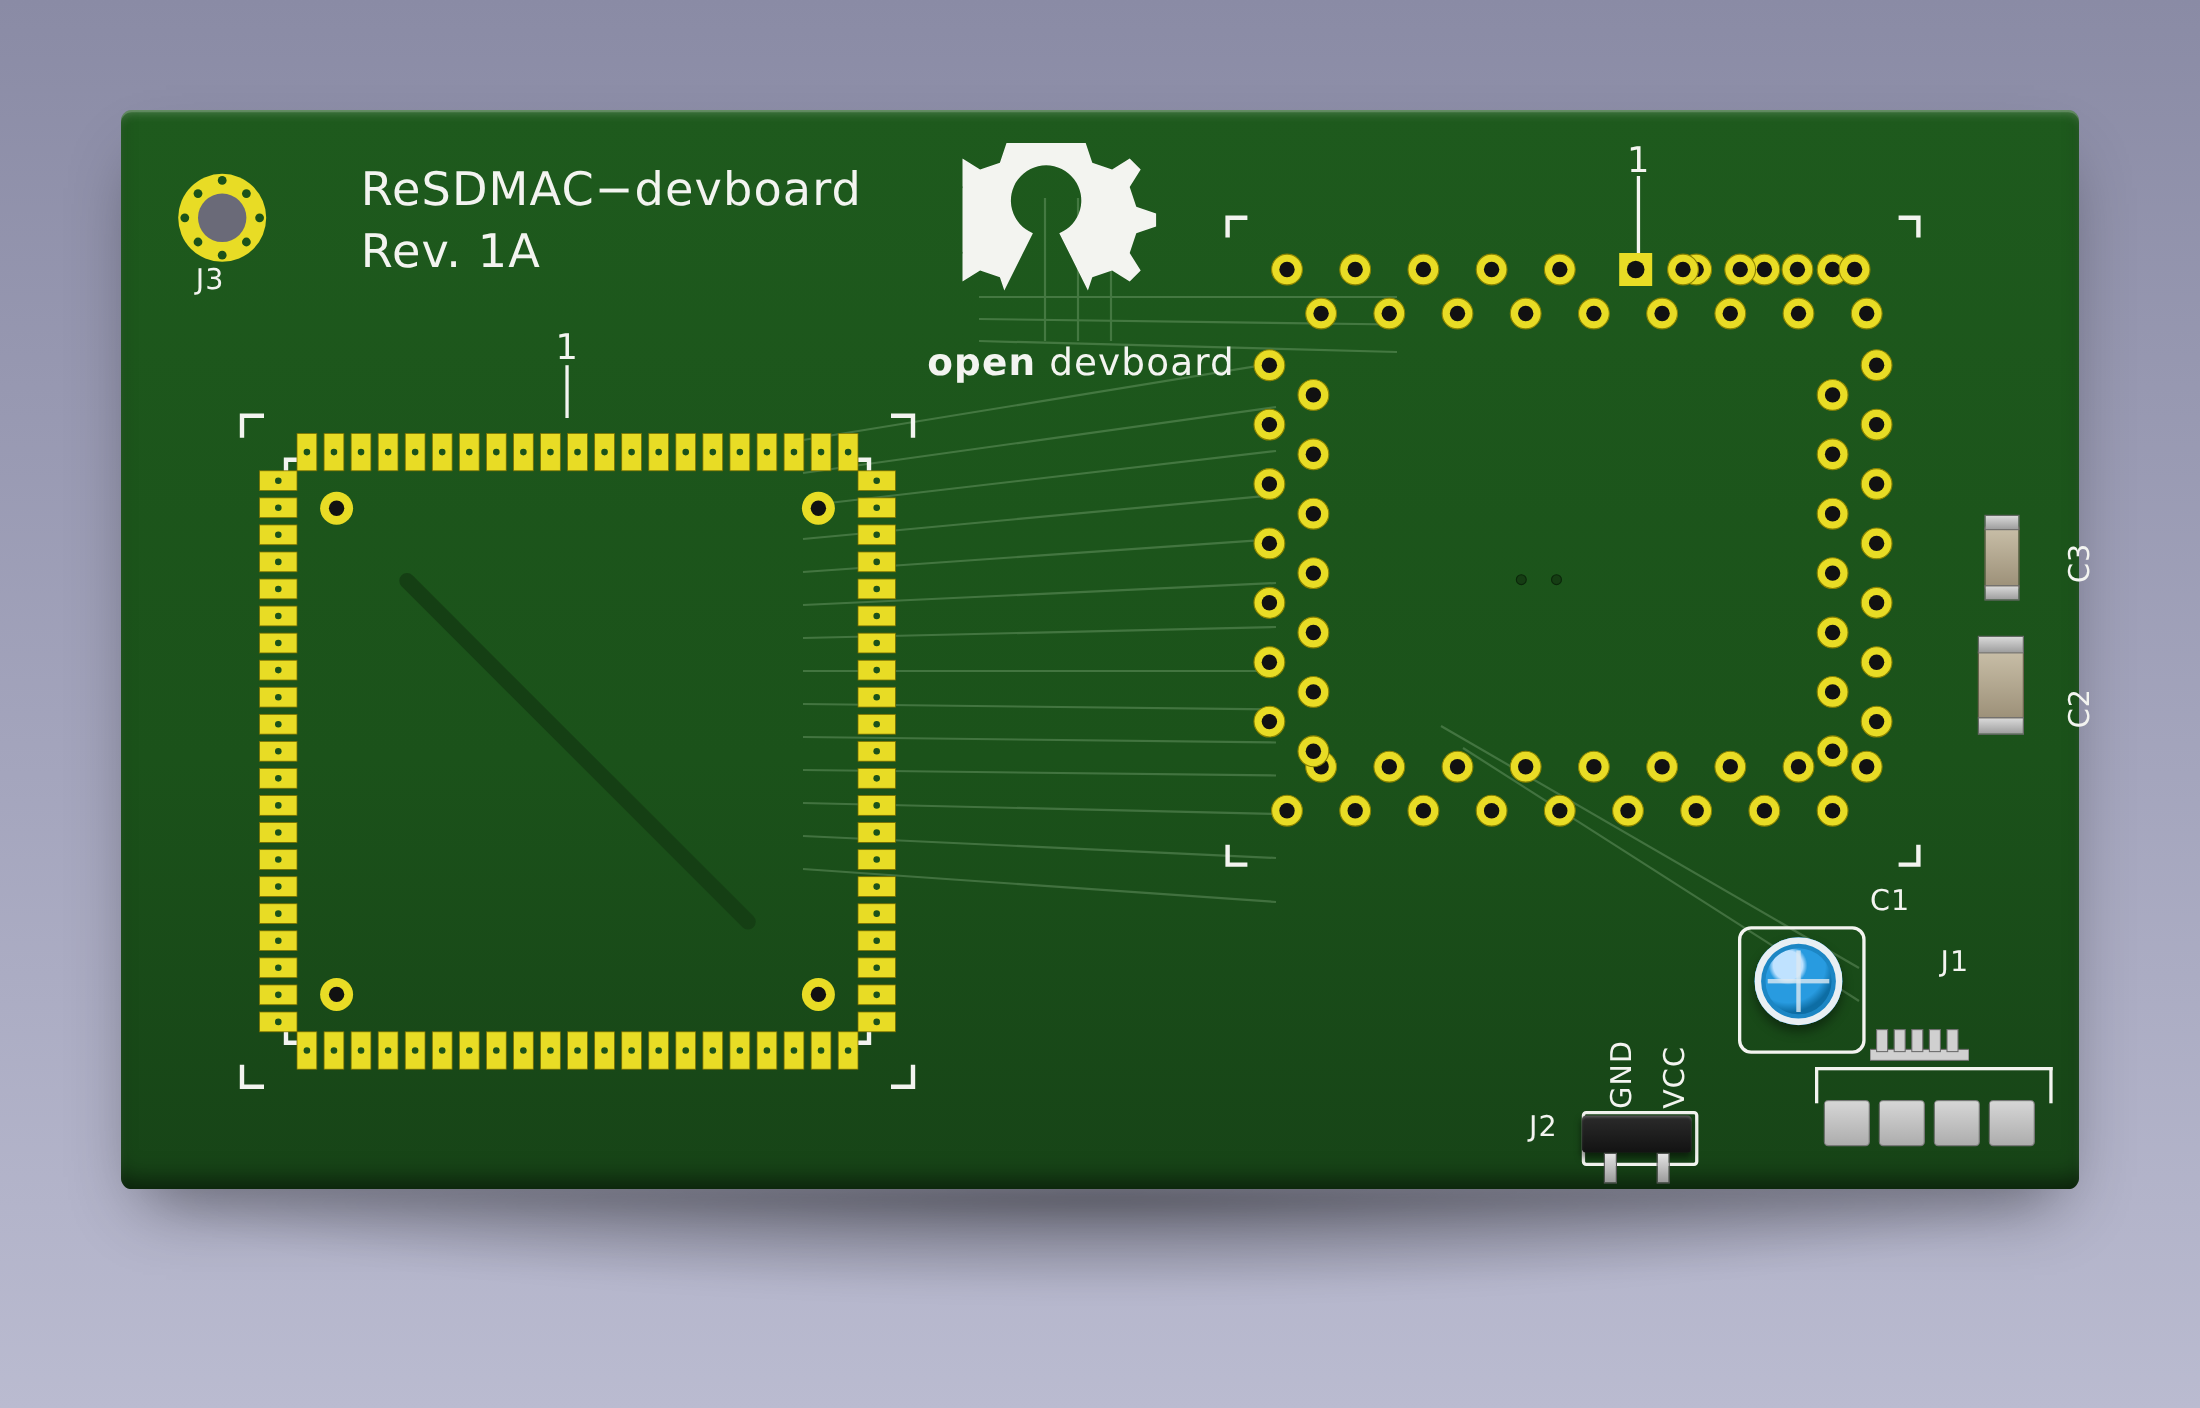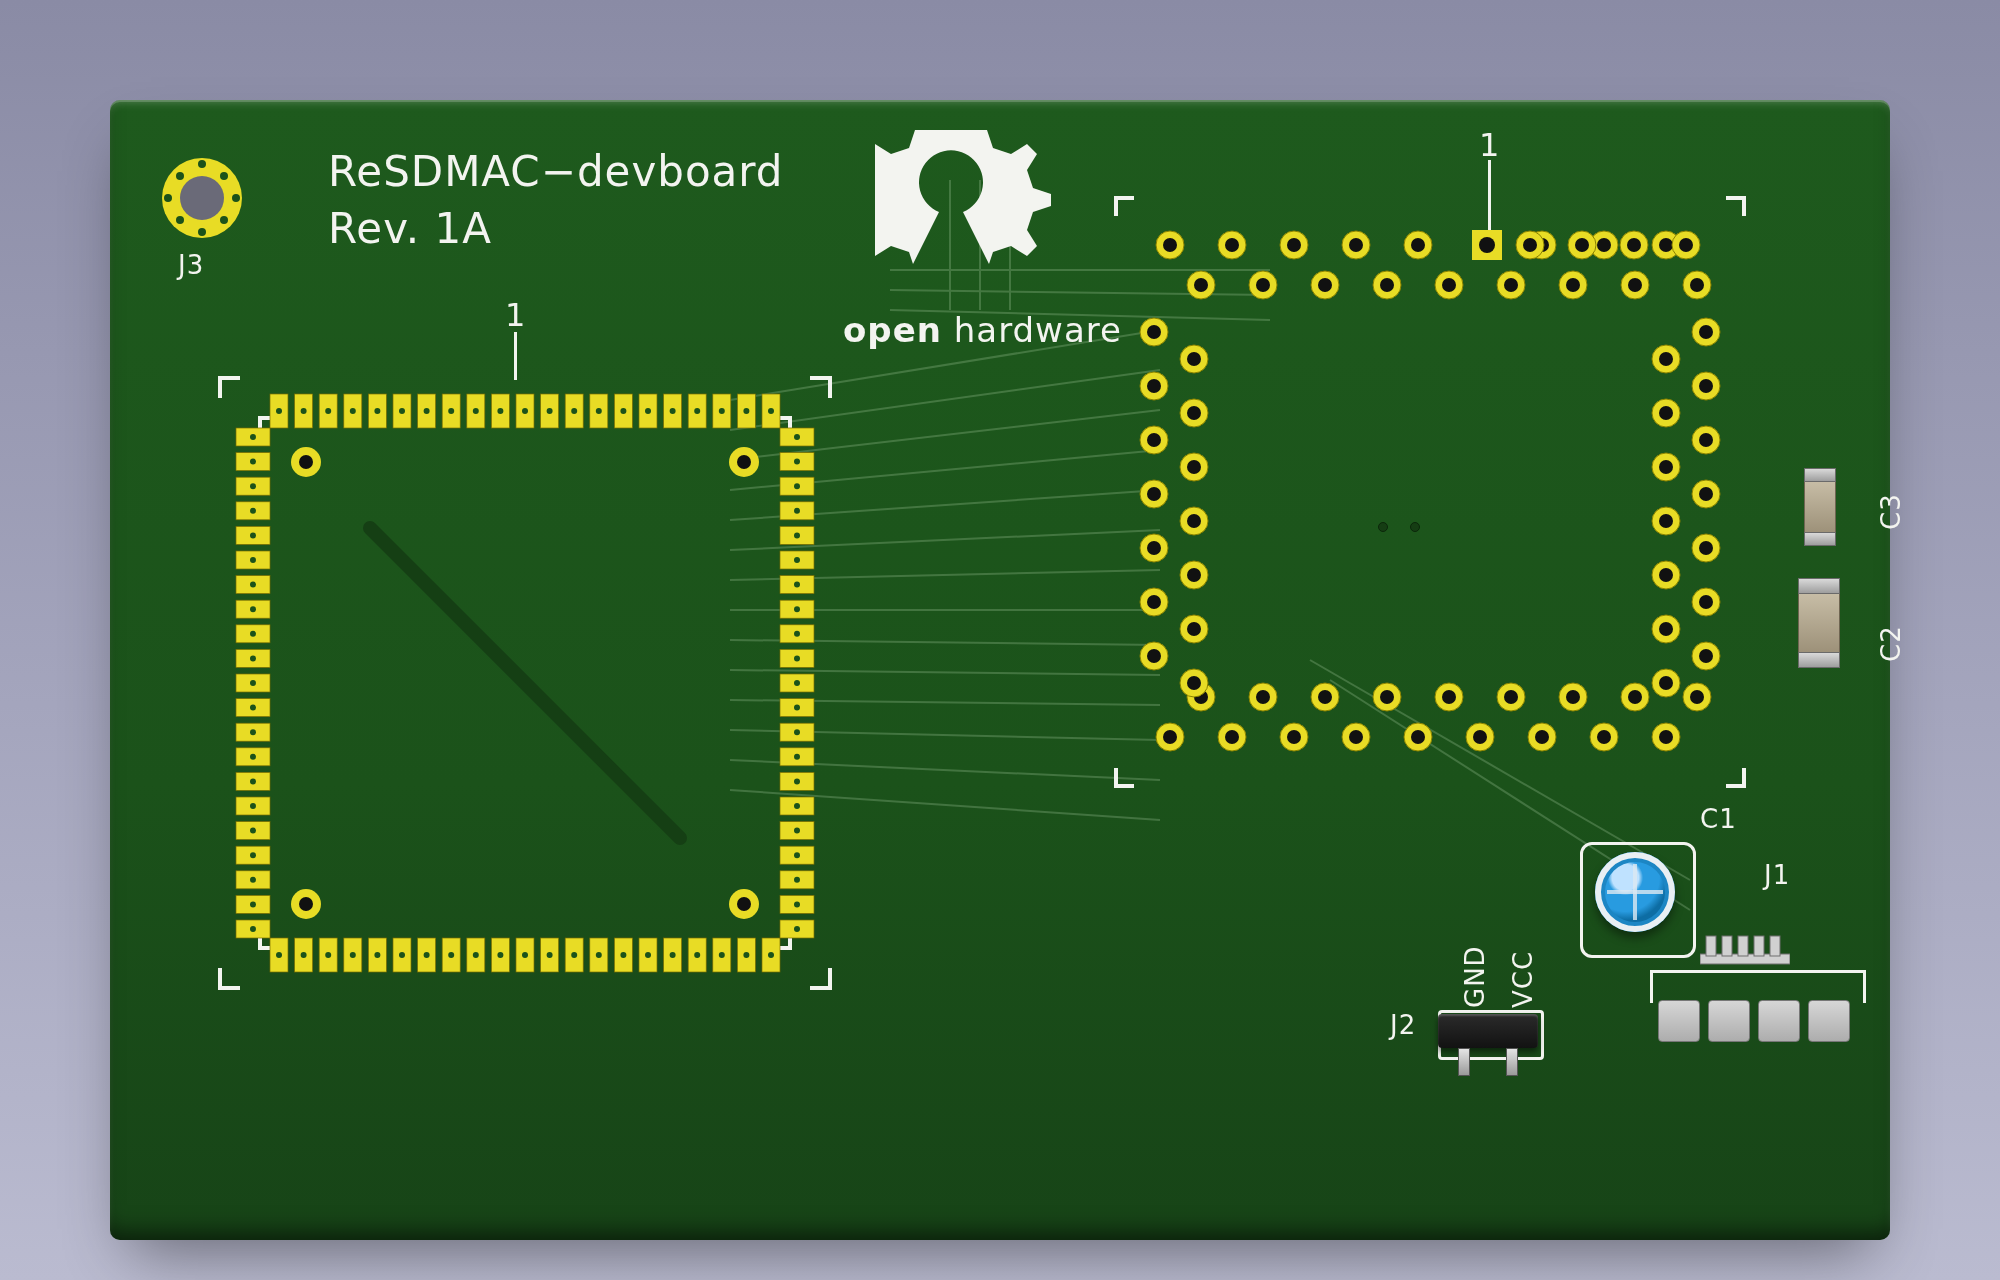--- a/index.html
+++ b/index.html
@@ -15,21 +15,21 @@
     height: 1280px;
     background: linear-gradient(to bottom, #8a8ba5 0%, #a4a5bd 55%, #babbd0 100%);
     position: relative;
   }
   
   .board {
     position: absolute;
     left: 110px;
     top: 100px;
     width: 1780px;
-    height: 1140px;
+    height: 981px;
     background: linear-gradient(to bottom, #1e5a1d 0%, #1b521a 60%, #174417 100%);
     border-radius: 10px;
     box-shadow:
       inset 0 -18px 22px -10px rgba(0,0,0,0.55),
       0 30px 60px -20px rgba(0,0,0,0.45),
       inset 0 6px 10px -4px rgba(255,255,255,0.25);
   }
   .board::before { 
     content:"";
     position:absolute; inset:0;
@@ -202,37 +202,37 @@
 
     <svg class="oh-mark" viewBox="0 0 100 100">
       <g fill="#f3f4f0">
         <path d="M50 6
                  l6 0 3 9 9 3 8 -5 5 5 -5 8 3 9 9 3 0 6 -9 3 -3 9 5 8 -5 5 -8 -5 -9 3
                  -2 6 -13 -26
                  a16 16 0 1 0 -12 0
                  l-13 26 -2 -6 -9 -3 -8 5 -5 -5 5 -8 -3 -9 -9 -3 0 -6 9 -3 3 -9 -5 -8 5 -5 8 5 9 -3 3 -9 z"></path>
       </g>
     </svg>
-    <div class="silk oh-caption"><b>open</b><span> hardware</span></div>
+    <div class="silk oh-caption"><b>open</b><span> devboard</span></div>
 
     <svg style="position:absolute;left:44px;top:50px;width:96px;height:96px" viewBox="0 0 96 96">
       <circle cx="48" cy="48" r="40" class="pad-gold"></circle>
       <circle cx="48" cy="48" r="22" fill="#6a6a78"></circle>
       <g fill="#1b521a">
         <circle cx="48" cy="14" r="4"></circle>
           <circle cx="48" cy="82" r="4"></circle>
         <circle cx="14" cy="48" r="4"></circle>
           <circle cx="82" cy="48" r="4"></circle>
         <circle cx="26" cy="26" r="4"></circle>
           <circle cx="70" cy="26" r="4"></circle>
         <circle cx="26" cy="70" r="4"></circle>
           <circle cx="70" cy="70" r="4"></circle>
       </g>
     </svg>
-    <div class="small-silk" style="left:68px;top:150px">J3</div>
+    <div class="small-silk" style="left:68px;top:140px">J3</div>
 
     <div style="position:absolute;left:90px;top:258px;width:650px;height:650px">
 
       <svg style="position:absolute;inset:0" viewBox="0 0 650 650">
         <g fill="none" stroke="#f3f4f0" stroke-width="4">
           <polyline points="20,40 20,20 40,20"></polyline>
           <polyline points="610,20 630,20 630,40"></polyline>
           <polyline points="630,610 630,630 610,630"></polyline>
           <polyline points="40,630 20,630 20,610"></polyline>
 

